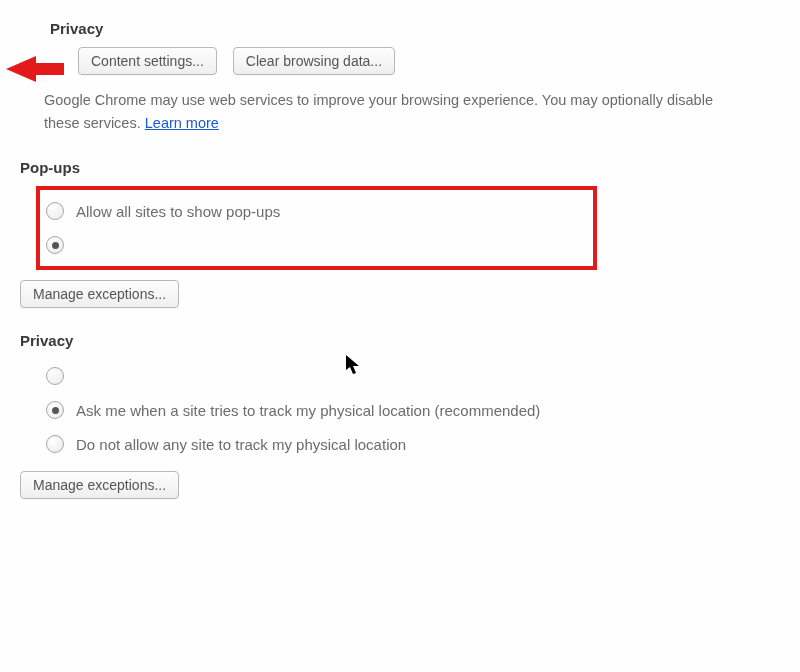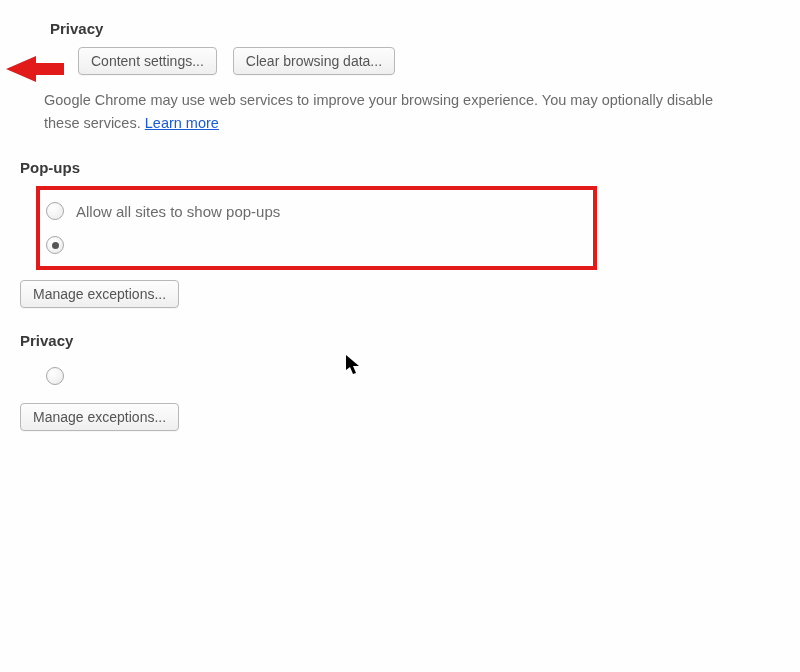--- a/index.html
+++ b/index.html
@@ -157,20 +157,30 @@
   <svg class="cursor" viewBox="0 0 16 22">
     <polygon points="1,1 1,16 5,13 8,20 11,19 8,12 14,12" fill="#000"></polygon>
   </svg>
 
   <div class="section-title sub">Privacy</div>
 
   <div class="radio-group">
     <div class="radio-row">
       <span class="radio"></span>
     </div>
+    <div class="radio-row">
+      <span class="radio selected">
+          <span class="dot"></span>
+        </span>
+      <span class="radio-label">Ask me when a site tries to track my physical location (recommended)</span>
+    </div>
+    <div class="radio-row">
+      <span class="radio"></span>
+      <span class="radio-label">Do not allow any site to track my physical location</span>
+    </div>
   </div>
 
   <div class="manage-row">
     <button class="btn">Manage exceptions...</button>
   </div>
 
 
 
 </div>
 

